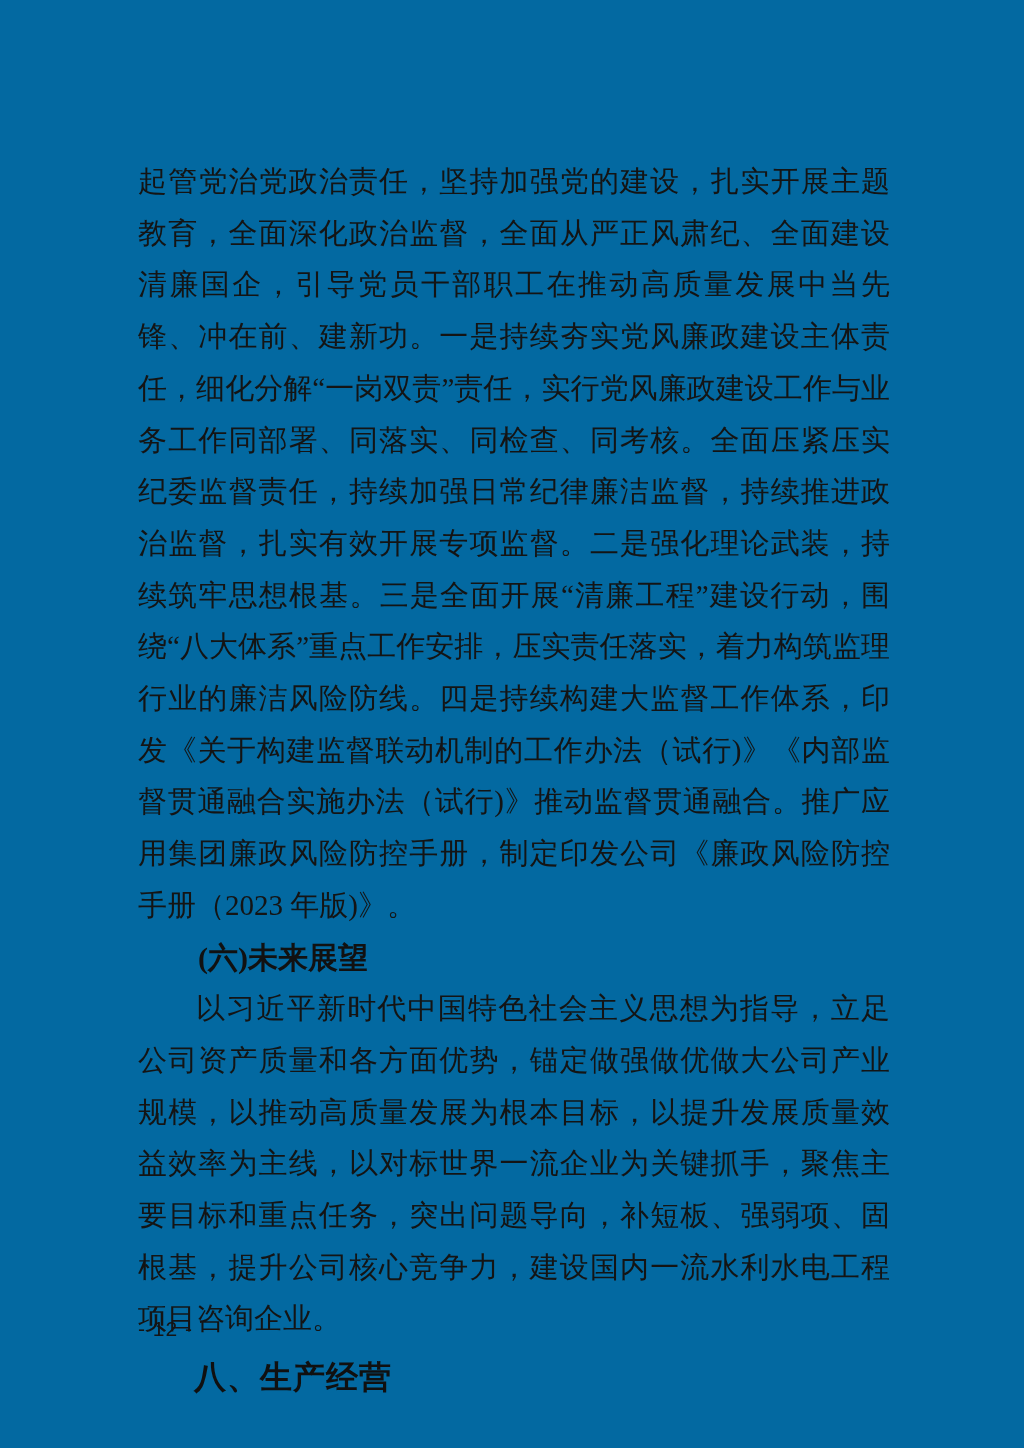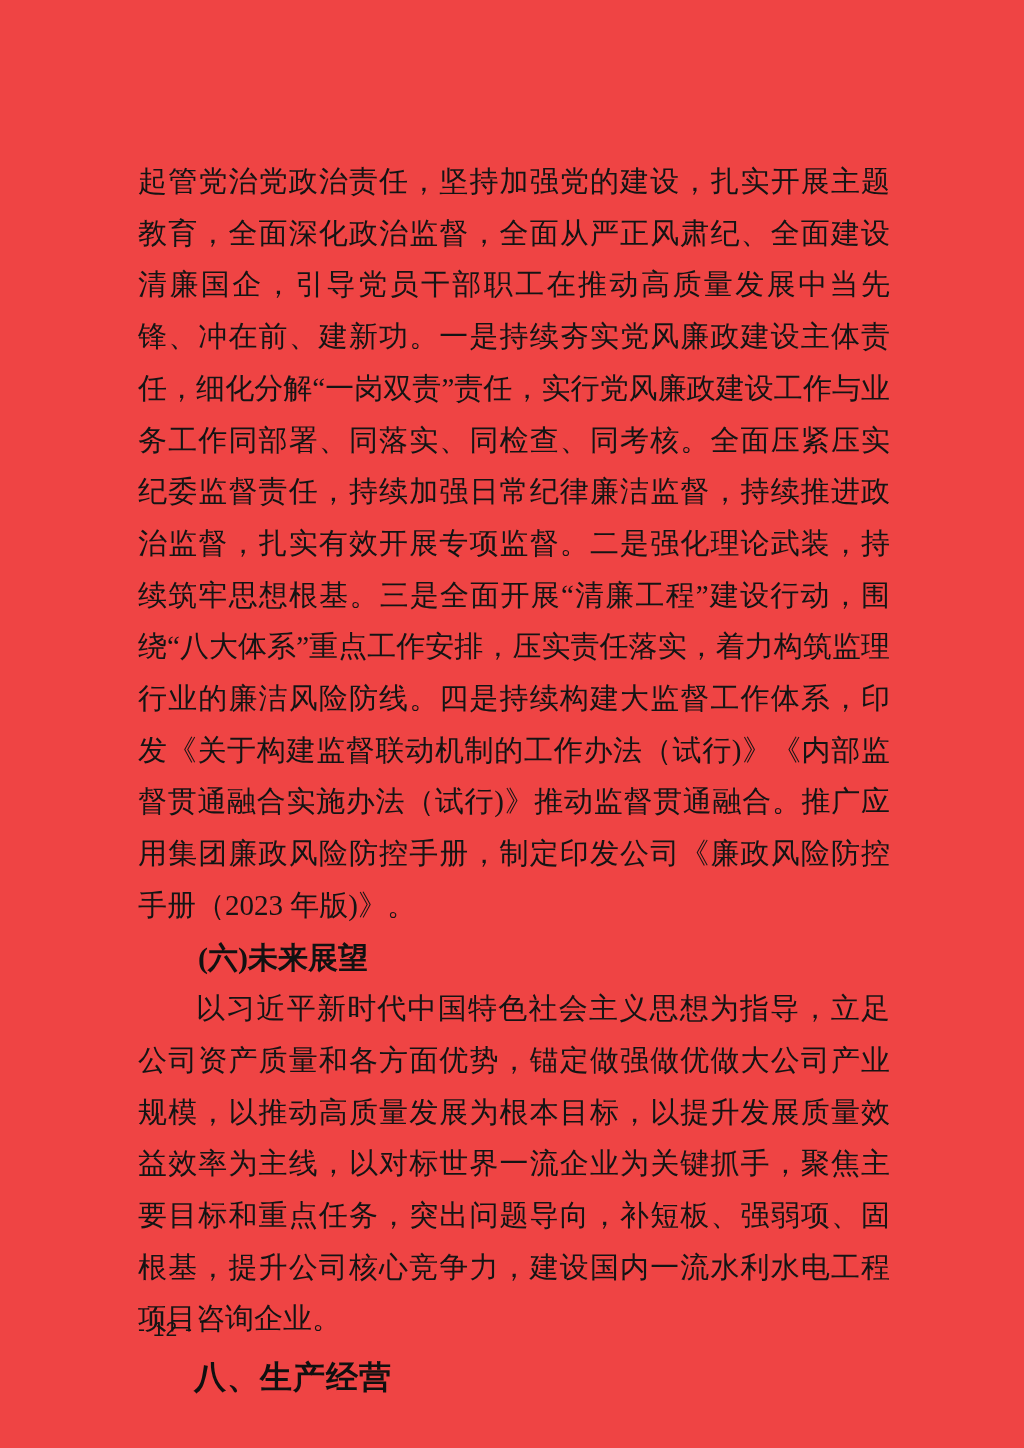--- a/index.html
+++ b/index.html
@@ -4,21 +4,21 @@
 <style>
   html, body {
     margin: 0;
     padding: 0;
     background: #ffffff;
   }
   .page {
     position: relative;
     width: 1024px;
     height: 1448px;
-    background: #ef4444;
+    background: #0369a1;
     overflow: hidden;
     color: #111111;
     text-decoration: underline;
   }
   .body-text {
     position: absolute;
     left: 138px;
     top: 156px;
     width: 752px;
     font-family: "Liberation Serif", "DejaVu Serif", serif;

